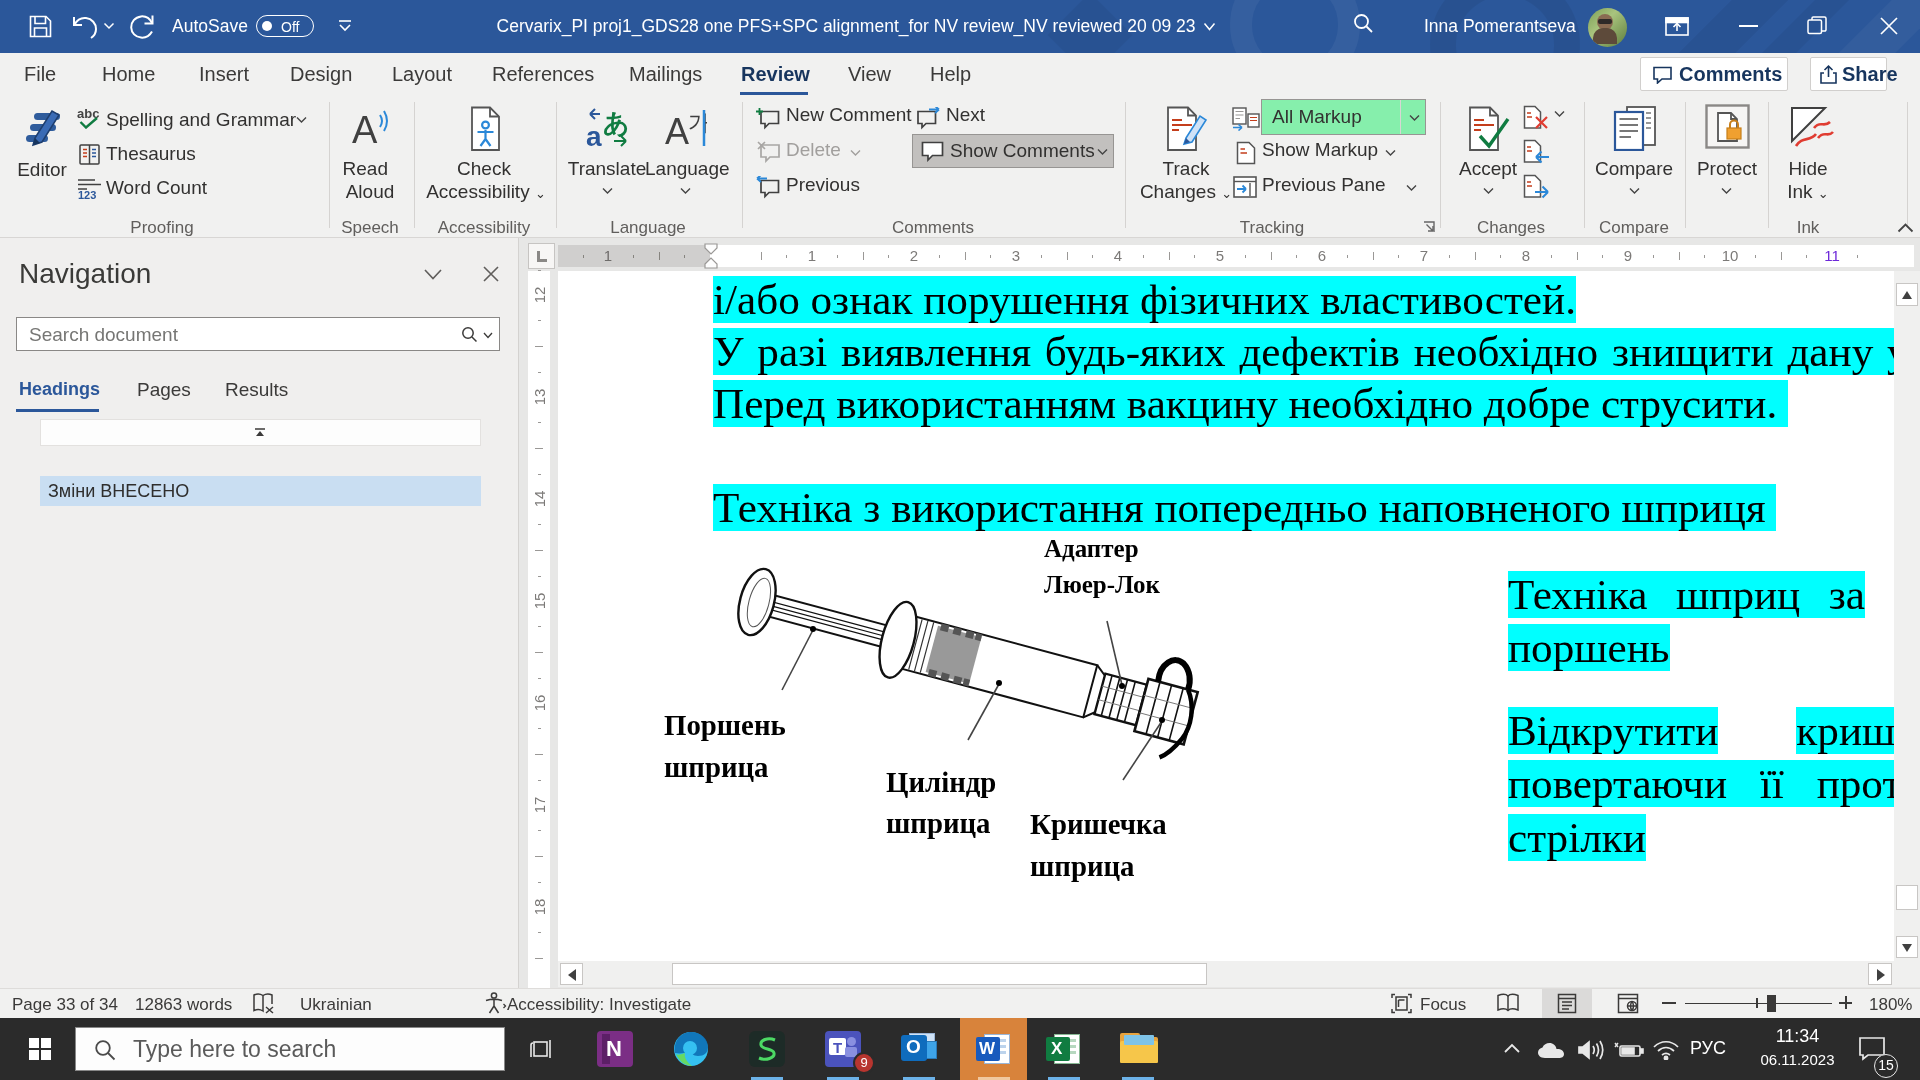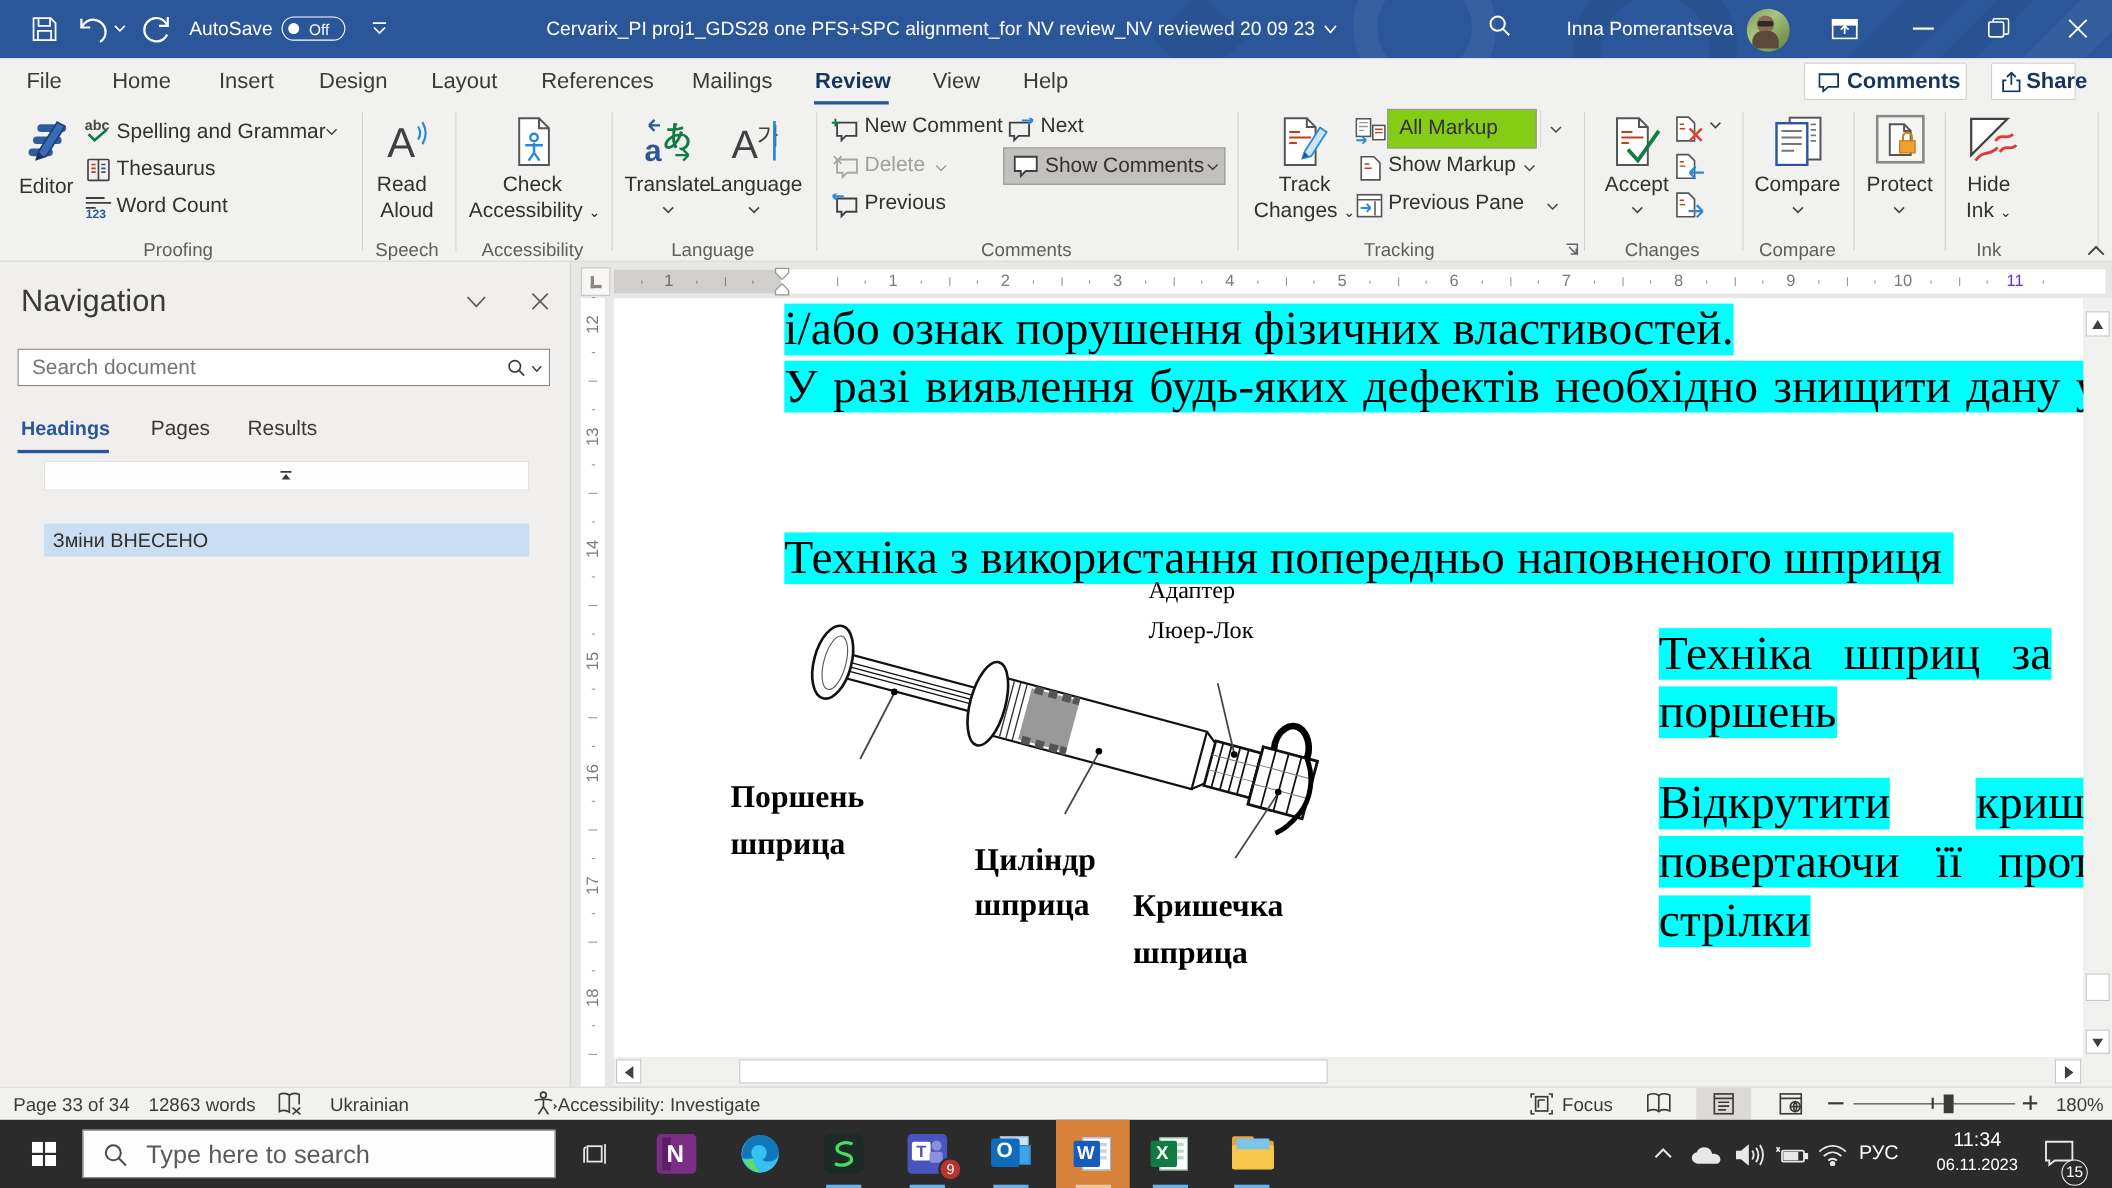--- a/index.html
+++ b/index.html
@@ -253,21 +253,21 @@
   <div class="abs" style="left:1146px;top:61px;width:80px;text-align:center">Track</div>
   <div class="abs" style="left:1136px;top:84px;width:100px;text-align:center">Changes <span style="font-size:13px">⌄</span></div>
 
   <svg class="abs" style="left:1232px;top:10px" width="28" height="24" viewBox="0 0 28 24">
     <rect x="1" y="1" width="13" height="16" fill="#fff" stroke="#555" stroke-width="1.4"></rect>
     <path d="M3.5 4.5 H11.5 M3.5 8 H11.5 M3.5 11.5 H8" stroke="#9a9896" stroke-width="1.2"></path>
     <rect x="16" y="7" width="11" height="13" fill="#fff" stroke="#555" stroke-width="1.4"></rect>
     <path d="M18 10.5 H25 M18 13.5 H25" stroke="#c43e1c" stroke-width="1.2"></path>
     <path d="M1 20.5 H10 M10 20.5 L6.5 17.5 M10 20.5 L6.5 23.5" stroke="#2b88d8" stroke-width="1.6" fill="none"></path>
   </svg>
-  <div class="abs" style="left:1261px;top:2px;width:136px;height:36px;background:#84cc16;border:1px solid #979593">
+  <div class="abs" style="left:1261px;top:2px;width:165px;height:36px;background:#86efac;border:1px solid #979593">
     <div class="abs" style="left:10px;top:6px">All Markup</div>
     <div class="abs" style="left:138px;top:0;width:1px;height:34px;background:#d8d6d4"></div>
     <svg class="abs" style="left:147px;top:14px" width="11" height="8" viewBox="0 0 11 8" fill="none" stroke="#444" stroke-width="1.4">
         <path d="M1 1.5 L5.5 6 L10 1.5"></path>
       </svg>
   </div>
   <svg class="abs" style="left:1236px;top:44px" width="20" height="24" viewBox="0 0 20 24">
     <path d="M1.5 1.5 H13 L18.5 7 V22.5 H1.5 Z" fill="#fff" stroke="#555" stroke-width="1.5"></path>
     <path d="M4.5 8 H9 M4.5 12 H11" stroke="#c43e1c" stroke-width="1.4"></path>
   </svg>
@@ -507,29 +507,30 @@
   <div class="abs" style="left:152px;top:725px;width:535px;height:22px;background:#fff;border:1px solid #c8c6c4"></div>
   <div class="abs" style="left:1348px;top:725px;width:24px;height:22px;background:#fff;border:1px solid #c8c6c4">
     <svg class="abs" style="left:8px;top:5px" width="8" height="12" viewBox="0 0 8 12">
         <path d="M8 6 L0 0 V12 Z" fill="#404040"></path>
       </svg>
   </div>
 
   <div id="content" class="abs" style="left:0;top:0;width:1374px;height:723px;overflow:hidden;font-family:'Liberation Serif',serif;color:#000">
     <div class="abs" style="left:193px;top:38px;width:1181px;height:48px;line-height:48px;font-size:43.2px;white-space:nowrap"><span style="background:#00ffff">і/або ознак порушення фізичних властивостей.</span></div>
     <div class="abs" style="left:193px;top:90px;width:1181px;height:48px;line-height:48px;font-size:43.2px;white-space:nowrap;word-spacing:3px"><span style="background:#00ffff">У разі виявлення будь-яких дефектів необхідно знищити дану упаковку</span></div>
+    <div class="abs" style="left:193px;top:142px;width:1181px;height:48px;line-height:48px;font-size:43.2px;white-space:nowrap"><span style="background:#00ffff">Перед використанням вакцину необхідно добре струсити.&nbsp;</span></div>
     <div class="abs" style="left:193px;top:246px;width:1181px;height:48px;line-height:48px;font-size:43.2px;white-space:nowrap"><span style="background:#00ffff;">Техніка з використання попередньо наповненого шприця&nbsp;</span></div>
 
     <div class="abs" style="left:988px;top:332px;width:386px;height:50px;line-height:50px;font-size:43.2px;white-space:nowrap;word-spacing:17.7px"><span style="background:#00ffff">Техніка шприц за </span></div>
     <div class="abs" style="left:988px;top:385px;width:386px;height:50px;line-height:50px;font-size:43.2px;white-space:nowrap"><span style="background:#00ffff">поршень</span></div>
     <div class="abs" style="left:988px;top:468px;width:386px;height:50px;line-height:50px;font-size:43.2px;white-space:nowrap"><span style="background:#00ffff">Відкрутити</span><span style="background:#00ffff;display:inline-block;width:78px"></span><span style="background:#00ffff">кришечку</span></div>
     <div class="abs" style="left:988px;top:521px;width:386px;height:50px;line-height:50px;font-size:43.2px;white-space:nowrap;word-spacing:22px"><span style="background:#00ffff">повертаючи її проти</span></div>
     <div class="abs" style="left:988px;top:575px;width:386px;height:50px;line-height:50px;font-size:43.2px;white-space:nowrap"><span style="background:#00ffff">стрілки</span></div>
 
-    <div class="abs" style="left:524px;top:281px;font-size:22px;font-weight:400;line-height:36px">Адаптер<br>Люер-Лок</div>
+    <div class="abs" style="left:524px;top:293px;font-size:25px;font-weight:700;line-height:36px">Адаптер<br>Люер-Лок</div>
     <div class="abs" style="left:144px;top:467px;font-size:28.8px;font-weight:700;line-height:41.5px">Поршень<br>шприца</div>
     <div class="abs" style="left:366px;top:524px;font-size:28.8px;font-weight:700;line-height:41px">Циліндр<br>шприца</div>
     <div class="abs" style="left:510px;top:565px;font-size:28.8px;font-weight:700;line-height:42px">Кришечка<br>шприца</div>
 
     <svg class="abs" style="left:0;top:0" width="1374" height="723" viewBox="0 0 1374 723" fill="none">
       <g transform="translate(237,364) rotate(15)" stroke="#111" stroke-width="2">
 
         <rect x="3" y="-11" width="143" height="22" fill="#fff"></rect>
         <path d="M3 -4 H146 M3 4 H146 M10 0 H146" stroke-width="1.2"></path>
 

